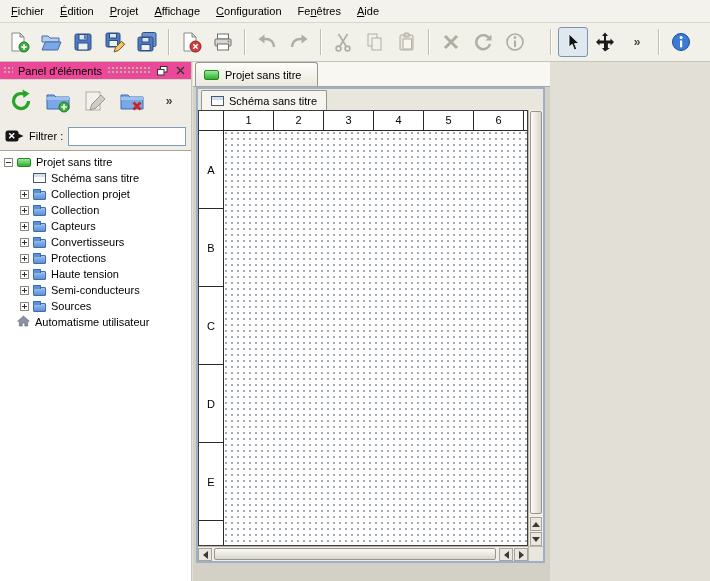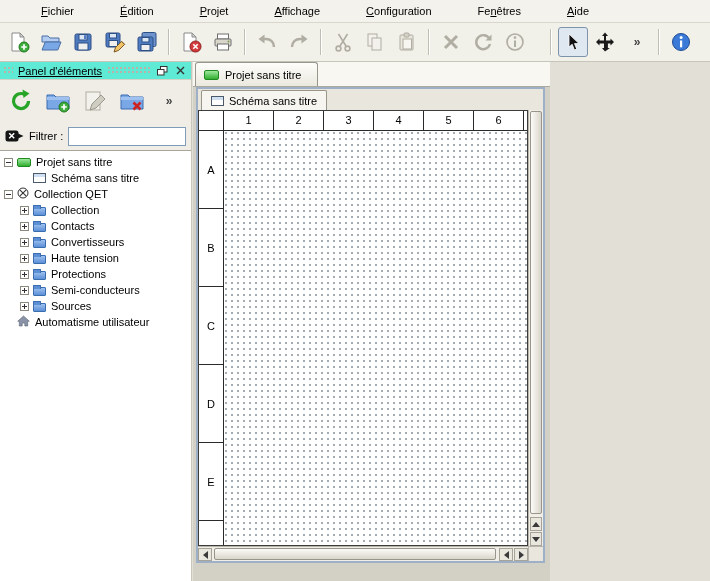--- a/index.html
+++ b/index.html
@@ -2,36 +2,36 @@
 <html><head>
 <meta charset="utf-8">
 <style>
 *{margin:0;padding:0;box-sizing:border-box;}
 html,body{width:710px;height:581px;overflow:hidden;}
 body{font-family:"Liberation Sans","DejaVu Sans",sans-serif;font-size:11px;color:#000;background:#ecebe3;}
 .app{position:relative;width:710px;height:581px;background:#ecebe3;}
 
 
 .menubar{position:absolute;top:0;left:0;right:0;height:23px;display:flex;align-items:center;padding-left:3px;background:#f3f2ec;border-bottom:1px solid #d9d6cb;}
-.menu-item{padding:1px 8px;cursor:default;margin-left:30px;}
+.menu-item{padding:1px 8px;cursor:default;}
 .menu-item u{text-decoration:underline;}
 
 
 .toolbar{position:absolute;top:23px;left:0;right:0;height:39px;display:flex;align-items:center;padding:0 3px;background:#f1f0e9;border-bottom:1px solid #c7c4b9;}
 .tbtn{width:30px;height:30px;margin:0 1px;display:flex;align-items:center;justify-content:center;border:1px solid transparent;border-radius:3px;background:transparent;cursor:default;flex:none;}
 .tbtn.checked{border:1px solid #7d93ac;background:#dfe7f0;}
 .tsep{width:2px;height:26px;margin:0 5px;border-left:1px solid #c0bdb2;border-right:1px solid #ffffff;flex:none;}
 .tgap{width:14px;flex:none;}
 .chev{font-size:12px;font-weight:bold;color:#444;line-height:1;}
 
 
 .workspace{position:absolute;top:62px;left:0;right:0;bottom:0;background:#e2e0d6;}
 
 
-.dock-title{height:18px;display:flex;align-items:center;gap:3px;padding:0 3px;background:#5eead4;border-bottom:1px solid #d5d2c7;text-decoration:underline;}
+.dock-title{height:18px;display:flex;align-items:center;gap:3px;padding:0 3px;background:#ec4899;border-bottom:1px solid #d5d2c7;}
 .grip{height:9px;background-image:radial-gradient(#b7b4a7 1px,transparent 1.3px);background-size:4px 4px;}
 .grip.flex{flex:1;}
 .grip.lead{width:10px;flex:none;}
 .dock-btn{width:15px;height:13px;display:flex;align-items:center;justify-content:center;flex:none;cursor:default;}
 .dock-title-text{white-space:nowrap;padding:0 2px;}
 
 
 .dock-left{position:absolute;left:0;top:0;width:192px;bottom:0;display:flex;flex-direction:column;background:#efede6;border-right:1px solid #c9c6bb;}
 .panel-toolbar{height:42px;display:flex;align-items:center;gap:5px;padding:0 5px;background:#efede6;}
 .pbtn{width:32px;height:32px;display:flex;align-items:center;justify-content:center;border:1px solid transparent;border-radius:3px;flex:none;}
@@ -310,52 +310,49 @@
         <div class="tree-row lvl0">
           <span class="exp minus"></span>
           <span class="ti ti-project"></span>
           <span class="tlabel">Projet sans titre</span>
         </div>
         <div class="tree-row lvl1">
           <span class="exp none"></span>
           <span class="ti ti-schema"></span>
           <span class="tlabel">Schéma sans titre</span>
         </div>
-        <div class="tree-row lvl0">
-          <span class="exp minus"></span>
-          <span class="ti"><svg width="12" height="12">
-                <circle cx="6" cy="6" r="5" fill="#fdfdfd" stroke="#333"></circle>
-                <path d="M2.8 2.8l6.4 6.4M9.2 2.8L2.8 9.2" stroke="#333" stroke-width="1.1"></path>
-              </svg></span>
-          <span class="tlabel">Collection QET</span>
+        <div class="tree-row lvl1">
+          <span class="exp plus"></span>
+          <span class="ti ti-folder"></span>
+          <span class="tlabel">Collection projet</span>
         </div>
         <div class="tree-row lvl1">
           <span class="exp plus"></span>
           <span class="ti ti-folder"></span>
           <span class="tlabel">Collection</span>
         </div>
         <div class="tree-row lvl1">
           <span class="exp plus"></span>
           <span class="ti ti-folder"></span>
-          <span class="tlabel">Contacts</span>
+          <span class="tlabel">Capteurs</span>
         </div>
         <div class="tree-row lvl1">
           <span class="exp plus"></span>
           <span class="ti ti-folder"></span>
           <span class="tlabel">Convertisseurs</span>
         </div>
         <div class="tree-row lvl1">
           <span class="exp plus"></span>
           <span class="ti ti-folder"></span>
+          <span class="tlabel">Protections</span>
+        </div>
+        <div class="tree-row lvl1">
+          <span class="exp plus"></span>
+          <span class="ti ti-folder"></span>
           <span class="tlabel">Haute tension</span>
-        </div>
-        <div class="tree-row lvl1">
-          <span class="exp plus"></span>
-          <span class="ti ti-folder"></span>
-          <span class="tlabel">Protections</span>
         </div>
         <div class="tree-row lvl1">
           <span class="exp plus"></span>
           <span class="ti ti-folder"></span>
           <span class="tlabel">Semi-conducteurs</span>
         </div>
         <div class="tree-row lvl1">
           <span class="exp plus"></span>
           <span class="ti ti-folder"></span>
           <span class="tlabel">Sources</span>

